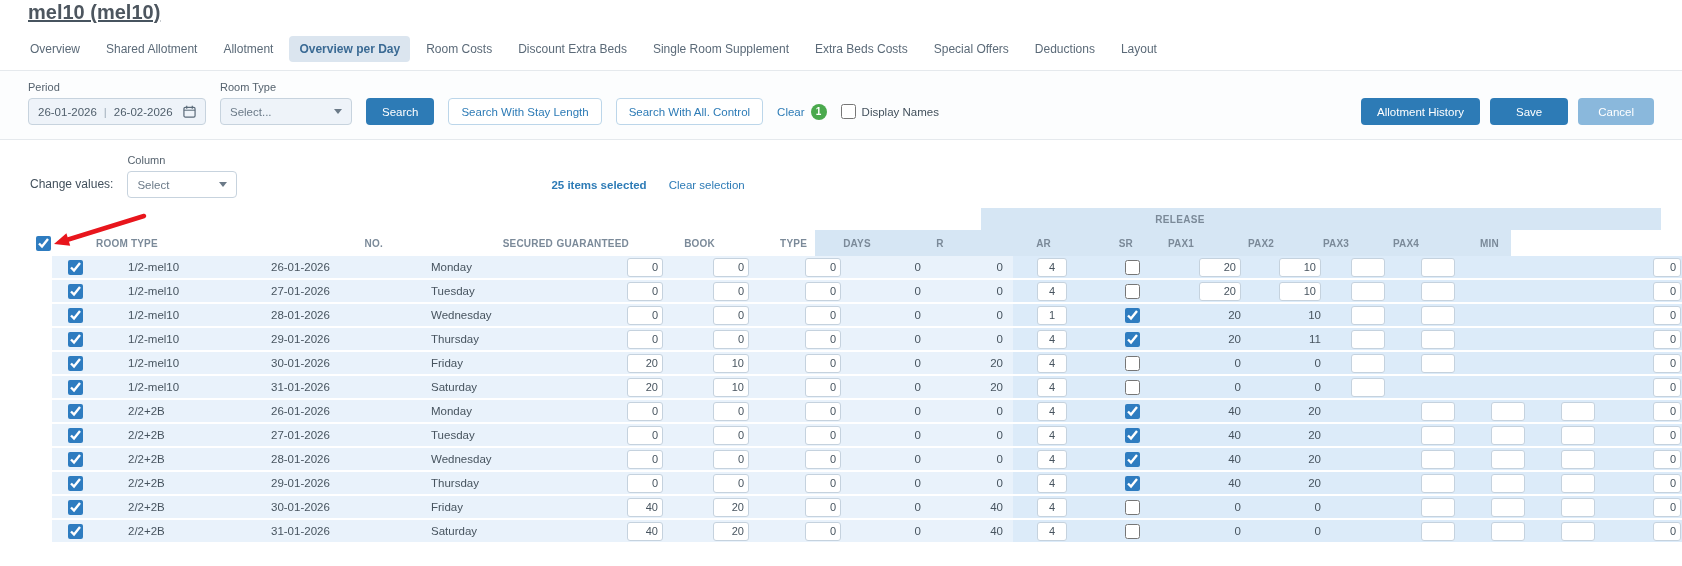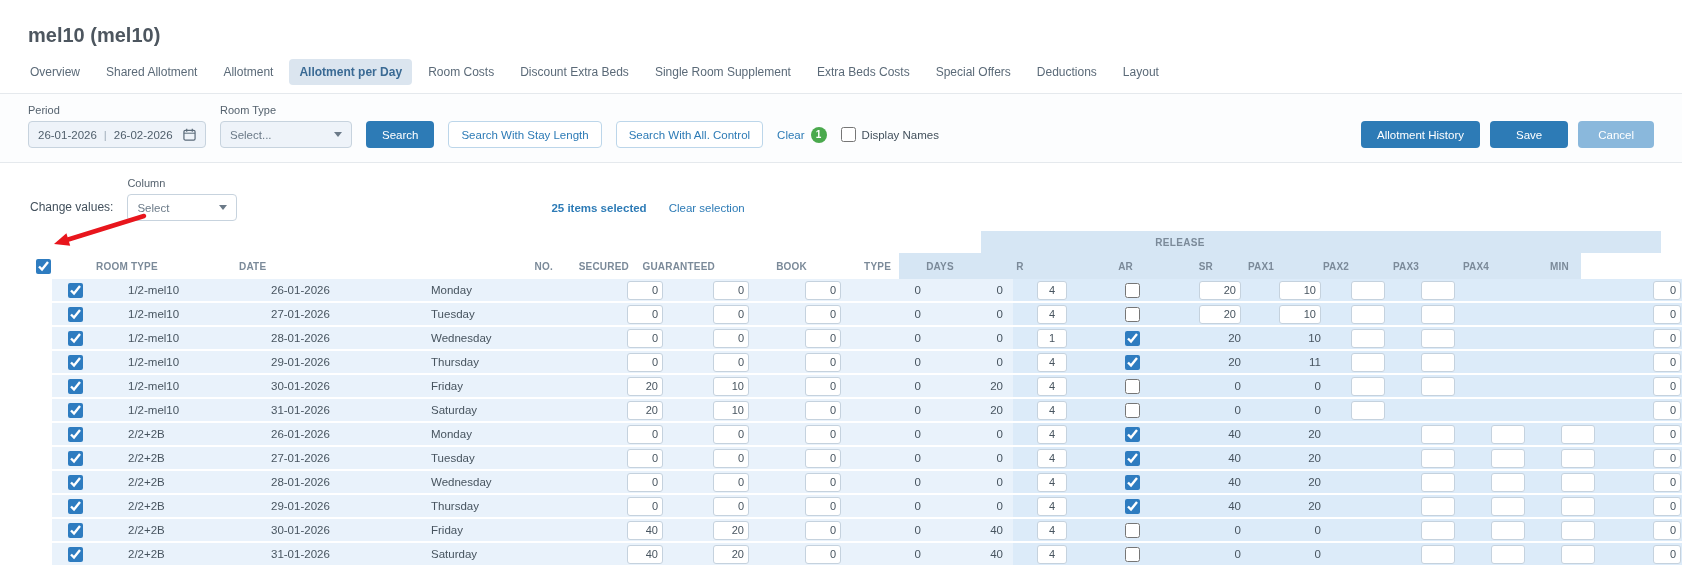--- a/index.html
+++ b/index.html
@@ -1,20 +1,20 @@
 <!DOCTYPE html>
 <html><head>
 <meta charset="utf-8">
 <style>
   * { box-sizing: border-box; margin: 0; padding: 0; }
   html, body { width: 1682px; height: 566px; overflow: hidden; background: #fff; }
   body { font-family: "Liberation Sans", "DejaVu Sans", sans-serif; color: #47545f; }
   .page { position: relative; width: 1682px; height: 566px; background: #fff; }
 
-  .top { padding: 24px 28px 0; }
+  .top { padding: 1px 28px 0; text-decoration: underline; }
   .page-title { font-size: 20px; font-weight: 700; color: #4d565f; }
 
   .tabs { display: flex; align-items: center; gap: 6px; padding: 8px 20px 8px; margin-top: 4px; border-bottom: 1px solid #e5e9ed; }
   .tab { background: none; border: none; font-size: 12px; color: #5b6a78; padding: 6px 10px; border-radius: 4px; cursor: pointer; font-family: inherit; white-space: nowrap; }
   .tab.active { background: #dbe5ef; color: #3a6a94; font-weight: 700; }
 
   .filter-bar { display: flex; align-items: flex-end; gap: 14px; padding: 10px 28px 14px; border-bottom: 1px solid #e5e9ed; background: #fcfdfe; }
   .field { display: flex; flex-direction: column; gap: 5px; }
   .field > label { font-size: 11px; color: #55626e; }
   .control { display: flex; align-items: center; gap: 7px; height: 27px; padding: 0 9px; border: 1px solid #c7d3de; border-radius: 4px; background: #eef3f9; font-size: 11.5px; color: #4f5e6b; cursor: pointer; }
@@ -87,21 +87,21 @@
 <div class="page">
 
   <div class="top">
     <div class="page-title">mel10 (mel10)</div>
   </div>
 
   <nav class="tabs">
       <button class="tab">Overview</button>
       <button class="tab">Shared Allotment</button>
       <button class="tab">Allotment</button>
-      <button class="tab active">Allotment per Day</button>
+      <button class="tab active">Overview per Day</button>
       <button class="tab">Room Costs</button>
       <button class="tab">Discount Extra Beds</button>
       <button class="tab">Single Room Supplement</button>
       <button class="tab">Extra Beds Costs</button>
       <button class="tab">Special Offers</button>
       <button class="tab">Deductions</button>
       <button class="tab">Layout</button>
     </nav>
 
   <div class="filter-bar">
@@ -176,21 +176,20 @@
         <div class="rd band"></div>
         <div class="rr band">RELEASE</div>
         <div class="rright band"></div>
       </div>
 
       <div class="grid-row header-row">
         <div class="hc ac">
             <input type="checkbox" checked="" style="">
           </div>
         <div class="hc al pad-room">ROOM TYPE</div>
-        <div class="hc al">DATE</div>
         <div class="hc ar-al">NO.</div>
         <div class="hc ar-al">SECURED</div>
         <div class="hc ar-al">GUARANTEED</div>
         <div class="hc ar-al">BOOK</div>
         <div class="hc ar-al">TYPE</div>
         <div class="hc ac band">DAYS</div>
         <div class="hc ac band">R</div>
         <div class="hc ar-al band">AR</div>
         <div class="hc ar-al band">SR</div>
         <div class="hc ac band">PAX1</div>

